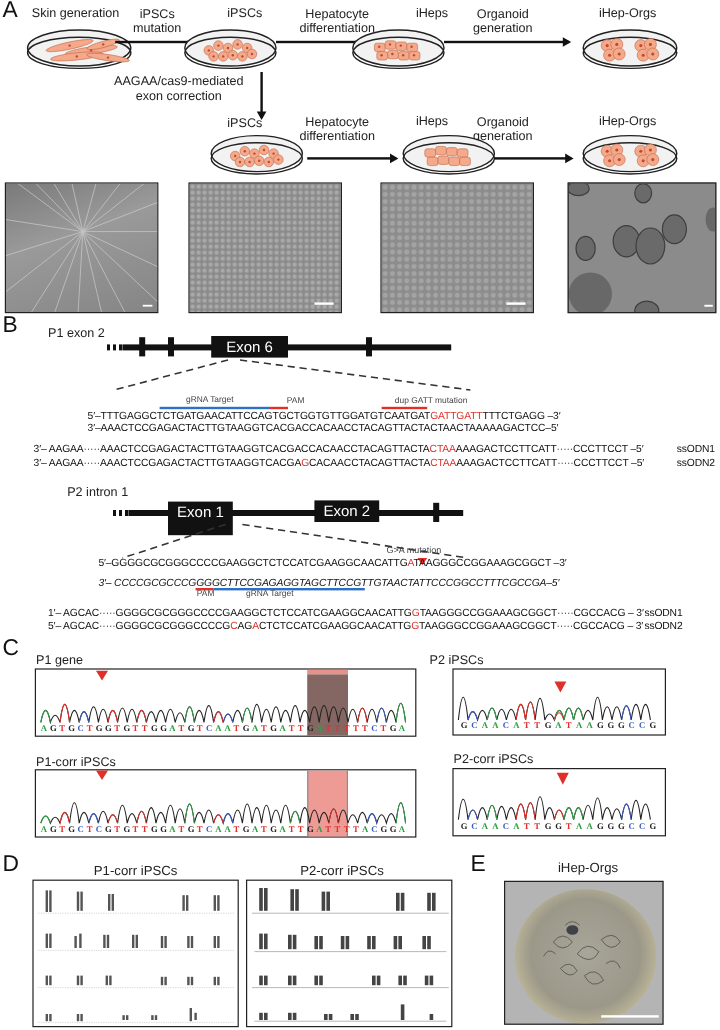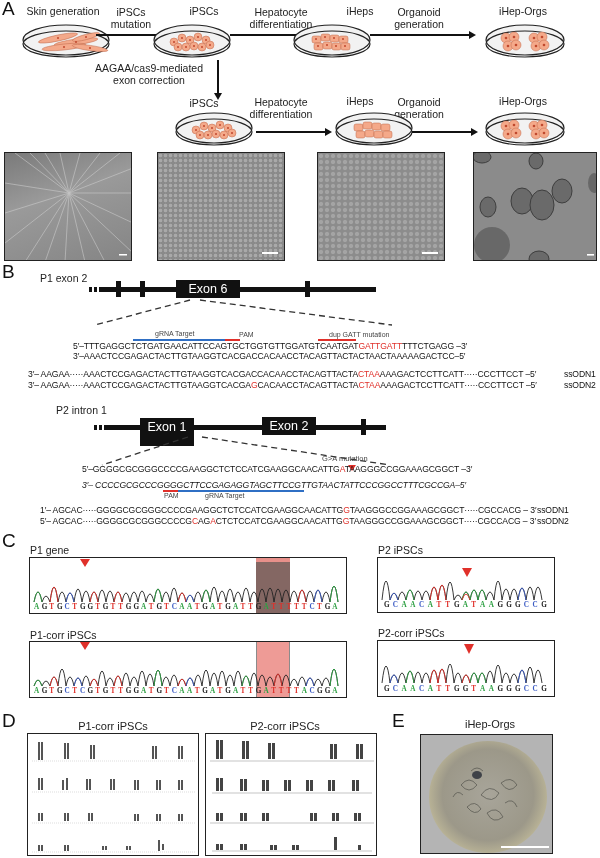--- a/index.html
+++ b/index.html
@@ -449,21 +449,21 @@
       <span style="color: rgb(224, 48, 42); position: absolute; left: 260.1px;">T</span>
       <span style="color: rgb(46, 160, 67); position: absolute; left: 267.75px;">A</span>
       <span style="color: rgb(59, 91, 196); position: absolute; left: 275.4px;">C</span>
       <span style="color: rgb(34, 34, 34); position: absolute; left: 283.05px;">G</span>
       <span style="color: rgb(34, 34, 34); position: absolute; left: 290.7px;">G</span>
       <span style="color: rgb(46, 160, 67); position: absolute; left: 298.35px;">A</span>
     </div>
 </div>
 <div class="red-arrow" style="left:80px;top:642px;border-top:8px solid #e0302a;border-left:5px solid transparent;border-right:5px solid transparent;"></div>
 
-<div class="chrom-title" style="left:378px;top:544px;">P2 iPSCs</div>
+<div class="chrom-title" style="left:358px;top:544px;">P2 iPSCs</div>
 <div class="chrom-box" style="left:377px;top:557px;width:178px;height:56px;">
   <svg class="abs" style="left:0;top:2px;" width="178" height="42">
     <path d="M4 40 Q8 2 12 40 Q16 26 20 40 Q24 24 28 40 Q32 20 36 40 Q40 22 44 40 Q48 22 52 40 Q56 14 60 40 Q64 10 68 40 Q72 4 76 40 Q80 30 84 40 Q88 24 92 40 Q96 20 100 40 Q104 20 108 40 Q112 24 116 40 Q120 2 124 40 Q128 18 132 40 Q136 18 140 40 Q144 16 148 40 Q152 14 156 40 Q160 14 164 40" fill="none" stroke="#222" stroke-width="0.9"></path>
     <path d="M28 40 Q32 20 36 40 M84 40 Q88 24 92 40 M92 40 Q96 20 100 40 M100 40 Q104 20 108 40" fill="none" stroke="#2ea043" stroke-width="0.9"></path>
     <path d="M52 40 Q56 14 60 40 M60 40 Q64 10 68 40 M84 40 Q88 28 92 40" fill="none" stroke="#e0302a" stroke-width="0.9"></path>
     <path d="M12 40 Q16 26 20 40 M140 40 Q144 16 148 40" fill="none" stroke="#3b5bc4" stroke-width="0.9"></path>
   </svg>
   <div class="bases" style="left:6px;top:43px;letter-spacing:1.9px;">
       <span style="color: rgb(34, 34, 34); position: absolute; left: 0px;">G</span>
       <span style="color: rgb(59, 91, 196); position: absolute; left: 8.73684px;">C</span>

